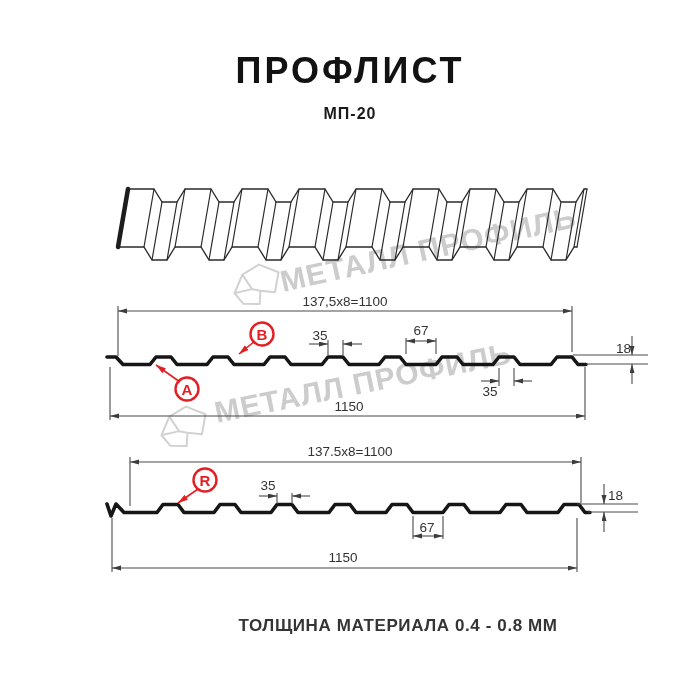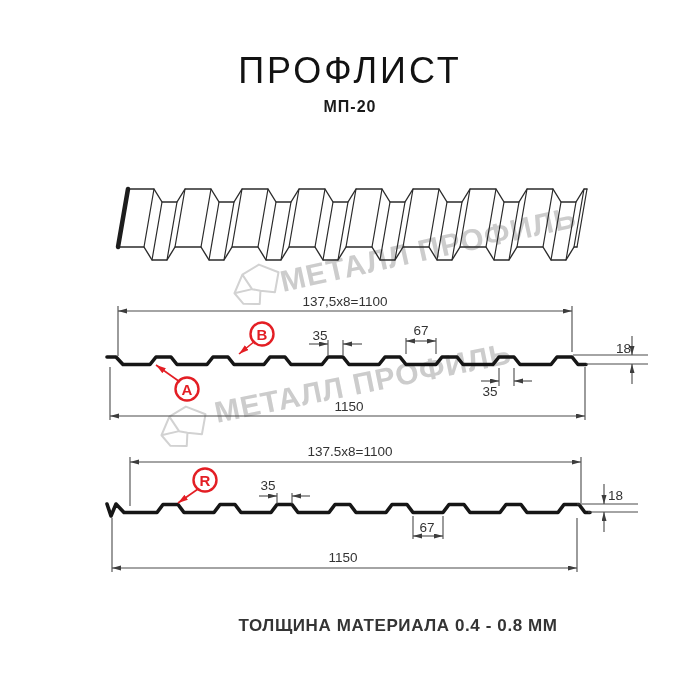--- a/index.html
+++ b/index.html
@@ -4,24 +4,24 @@
 <style>
   html,body{margin:0;padding:0;}
   body{
     width:700px;height:700px;background:#ffffff;
     font-family:"Liberation Sans", sans-serif;
     position:relative;overflow:hidden;
   }
   .stage{position:absolute;left:0;top:0;width:700px;height:700px;}
   .page-title{
     position:absolute;left:0;top:50px;width:700px;text-align:center;
-    font-size:36px;font-weight:400;letter-spacing:3px;color:#121212;
+    font-size:36px;font-weight:700;letter-spacing:3px;color:#121212;
   }
   .page-subtitle{
-    position:absolute;left:0;top:98px;width:700px;text-align:center;
+    position:absolute;left:0;top:105px;width:700px;text-align:center;
     font-size:16px;font-weight:700;letter-spacing:1px;color:#1a1a1a;
   }
   .footer-note{
     position:absolute;left:0;top:616px;width:700px;text-align:center;
     font-size:17px;font-weight:600;letter-spacing:0.6px;color:#343434;padding-left:48px;
   }
   svg{position:absolute;left:0;top:0;}
   .dim-text{font-family:"Liberation Sans",sans-serif;font-size:13.5px;fill:#333;}
   .wm-text{font-family:"Liberation Sans",sans-serif;font-size:30px;font-weight:700;fill:#cccccc;letter-spacing:1px;}
   .red-letter{font-family:"Liberation Sans",sans-serif;font-size:15px;font-weight:700;fill:#e31e24;}

